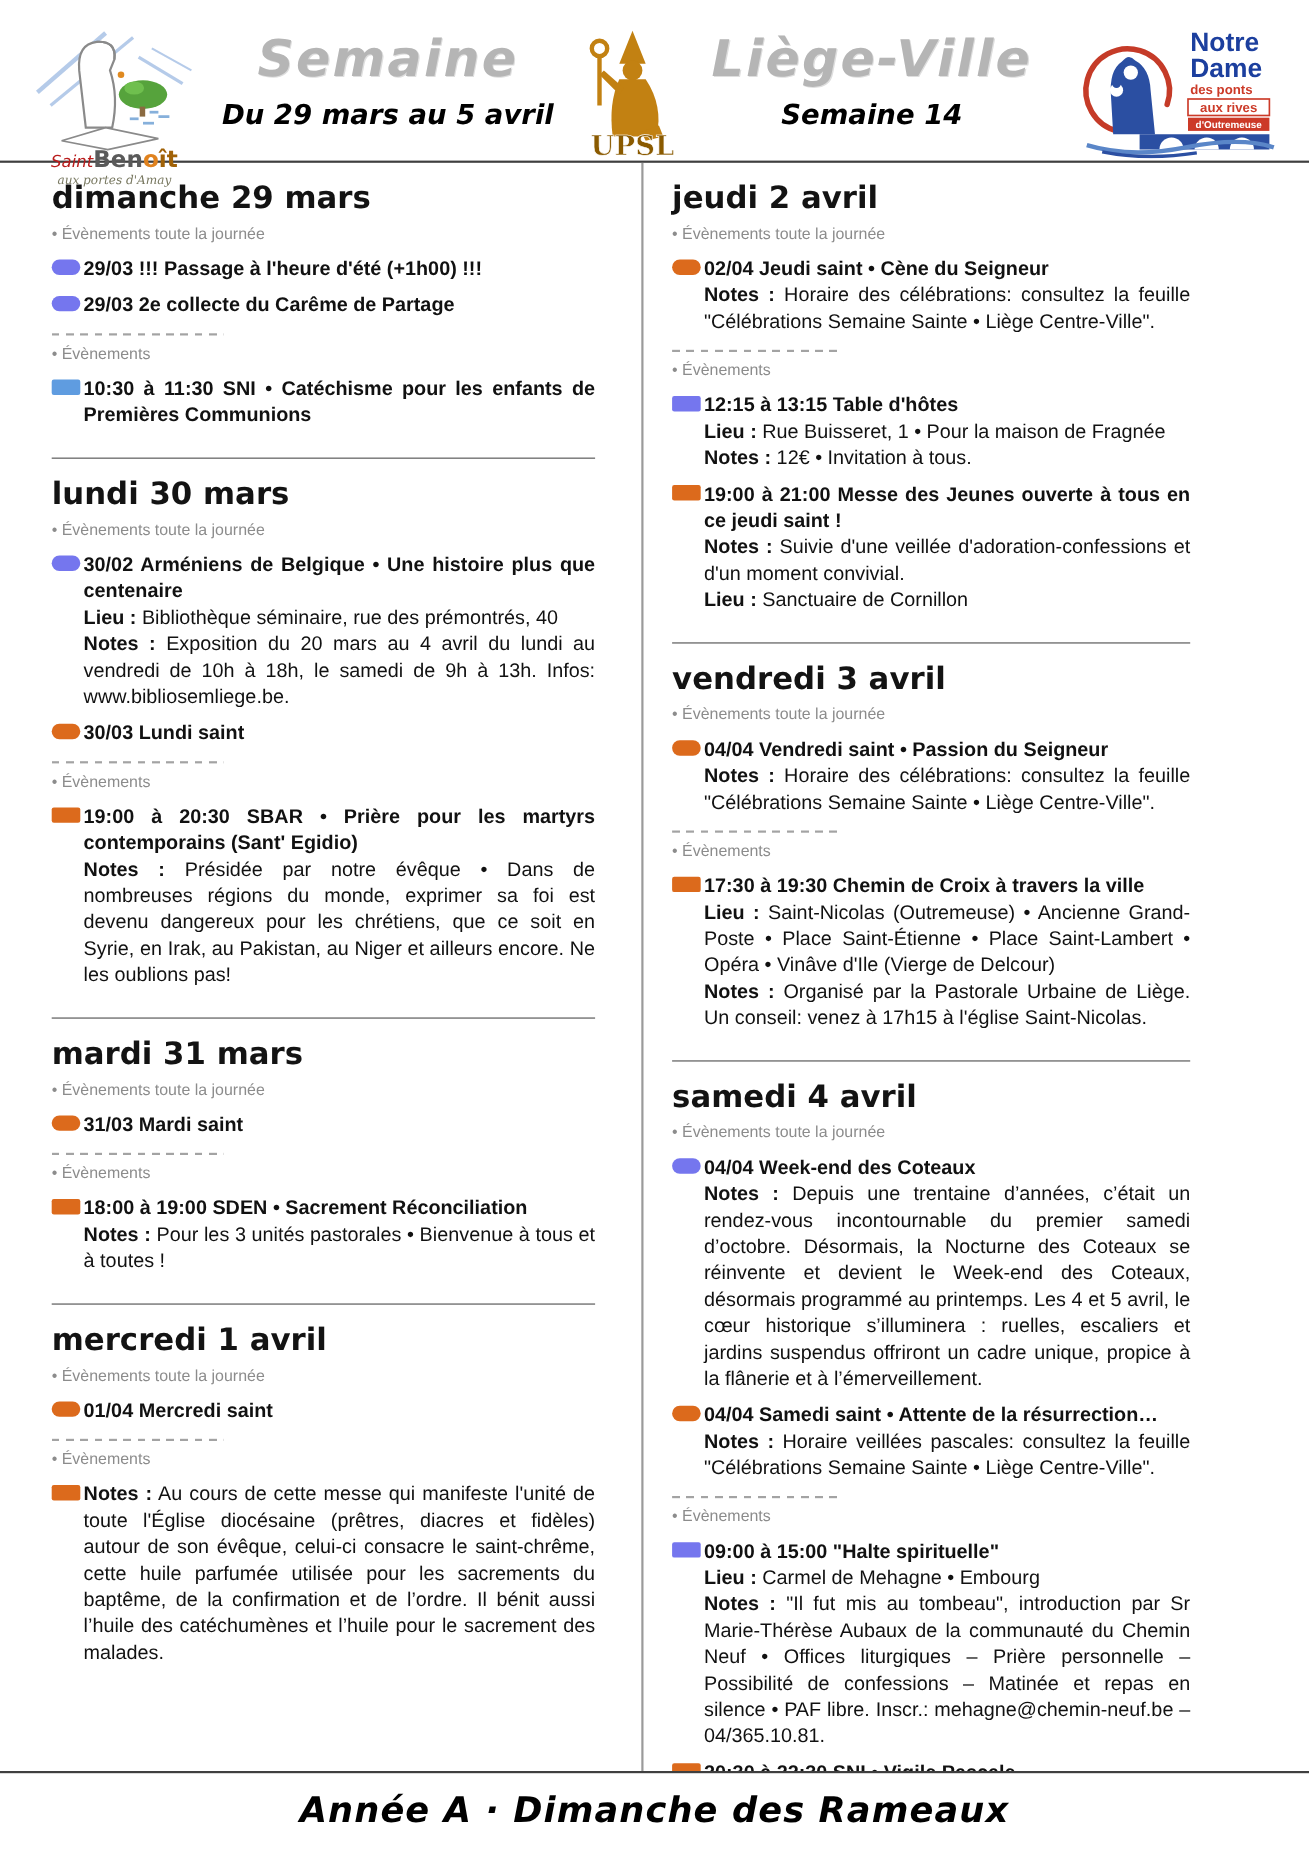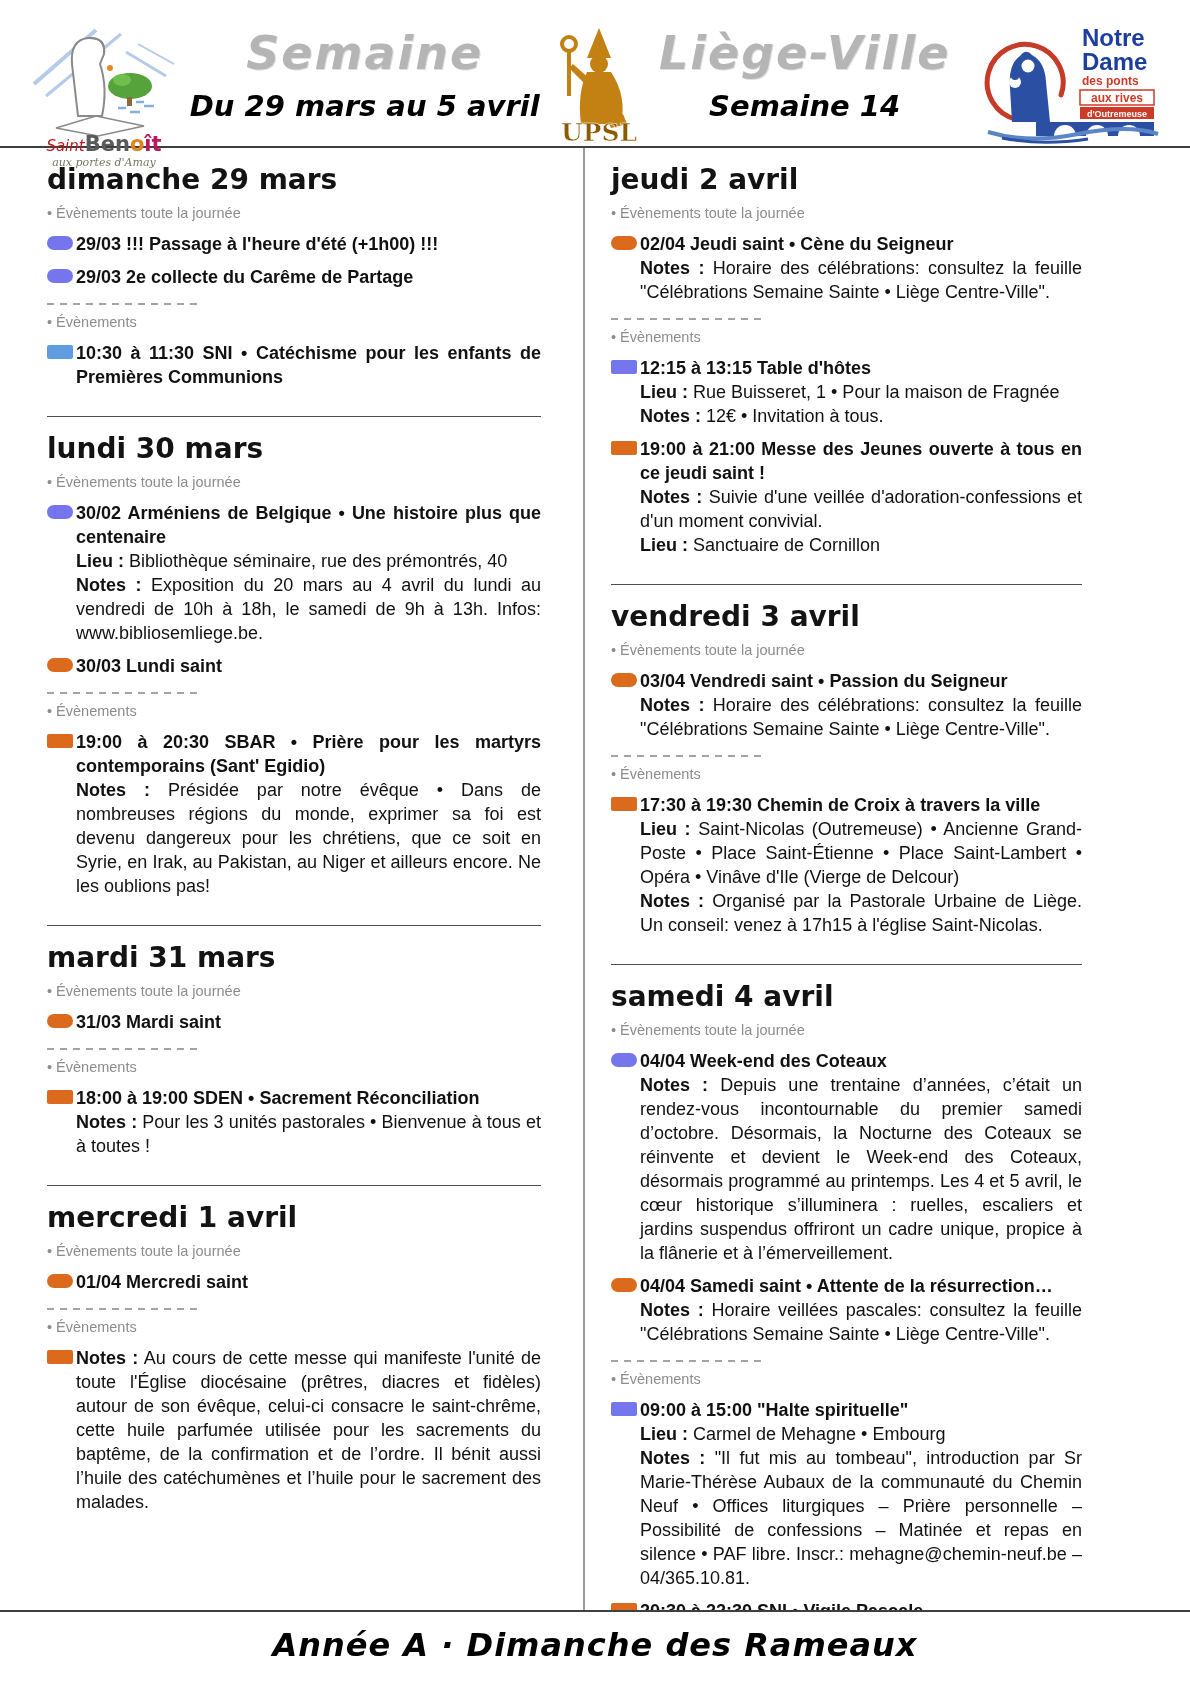--- a/index.html
+++ b/index.html
@@ -6,21 +6,21 @@
   body{width:1190px;height:1684px;overflow:hidden;font-family:"Liberation Sans",sans-serif;color:#111;}
   .page{width:1190px;height:1684px;box-sizing:border-box;background:#fff;}
 
   
   .header{display:flex;align-items:flex-start;box-sizing:border-box;height:148px;
           padding:24px 26px 0 26px;border-bottom:2px solid #3f3f3f;}
   .logo-box{flex:0 0 auto;}
   .head-block{flex:1 1 auto;text-align:center;padding-top:6px;}
   .big-title{font-family:"DejaVu Sans",sans-serif;font-size:46px;font-weight:bold;font-style:italic;
              color:#b5b5b5;letter-spacing:2px;text-shadow:1px 1px 0 #dedede;line-height:1;}
-  .sub-title{font-family:"DejaVu Sans",sans-serif;font-size:29px;font-weight:bold;font-style:italic;
+  .sub-title{font-family:"DejaVu Sans",sans-serif;font-size:25px;font-weight:bold;font-style:italic;
              color:#000;margin-top:16px;line-height:1;}
   .logo-caption{text-align:center;line-height:1;}
 
   
   .main{display:flex;height:1462px;box-sizing:border-box;overflow:hidden;align-items:stretch;}
   .col{box-sizing:border-box;padding-top:4px;}
   .col-left{width:494px;margin-left:47px;}
   .col-sep{width:2px;background:#9a9a9a;margin-left:42px;}
   .col-right{width:471px;margin-left:26px;}
 
@@ -72,21 +72,21 @@
         <rect x="101" y="73" width="5" height="9" fill="#8a6a40"></rect>
         <g stroke="#7aa8d8" stroke-width="2.5" fill="none" opacity="0.9">
           <path d="M92 84 L100 84"></path>
             <path d="M104 88 L114 88"></path>
             <path d="M118 82 L128 82"></path>
             <path d="M110 78 L118 78"></path>
         </g>
       </svg>
       <div class="logo-caption" style="margin-top:-14px;">
         <span style="font-family:'DejaVu Sans',sans-serif;">
-          <span style="font-size:15px;color:#b91c1c;font-style:italic;">Saint</span><span style="font-size:21px;color:#5a5a5a;font-weight:bold;">Ben</span><span style="font-size:21px;color:#e0821e;font-weight:bold;">o</span><span style="font-size:21px;color:#be185d;font-weight:bold;">ît</span>
+          <span style="font-size:15px;color:#b91c1c;font-style:italic;">Saint</span><span style="font-size:21px;color:#5a5a5a;font-weight:bold;">Ben</span><span style="font-size:21px;color:#e0821e;font-weight:bold;">o</span><span style="font-size:21px;color:#a16207;font-weight:bold;">ît</span>
         </span>
         <div style="font-size:11px;font-style:italic;color:#77775f;margin-top:2px;font-family:'DejaVu Serif',serif;">aux portes d'Amay</div>
       </div>
     </div>
 
     <div class="head-block">
       <div class="big-title">Semaine</div>
       <div class="sub-title">Du 29 mars au 5 avril</div>
     </div>
 
@@ -261,21 +261,21 @@
               <div class="ev-detail"><span class="dlabel">Lieu :</span> Sanctuaire de Cornillon</div>
             </div>
           </div>
         </section>
         <section class="day">
           <h2 class="day-title">vendredi 3 avril</h2>
           <div class="group-label">• Évènements toute la journée</div>
           <div class="event">
             <span class="marker pill" style="background: rgb(220, 106, 28);"></span>
             <div class="ev-body">
-              <div class="ev-title">03/04 Vendredi saint • Passion du Seigneur</div>
+              <div class="ev-title">04/04 Vendredi saint • Passion du Seigneur</div>
               <div class="ev-detail"><span class="dlabel">Notes :</span> Horaire des célébrations: consultez la feuille "Célébrations Semaine Sainte • Liège Centre-Ville".</div>
             </div>
           </div>
           <div class="dashes"></div>
           <div class="group-label">• Évènements</div>
           <div class="event">
             <span class="marker square" style="background: rgb(220, 106, 28);"></span>
             <div class="ev-body">
               <div class="ev-title">17:30 à 19:30 Chemin de Croix à travers la ville</div>
               <div class="ev-detail"><span class="dlabel">Lieu :</span> Saint-Nicolas (Outremeuse) • Ancienne Grand-Poste • Place Saint-Étienne • Place Saint-Lambert • Opéra • Vinâve d'Ile (Vierge de Delcour)</div>

